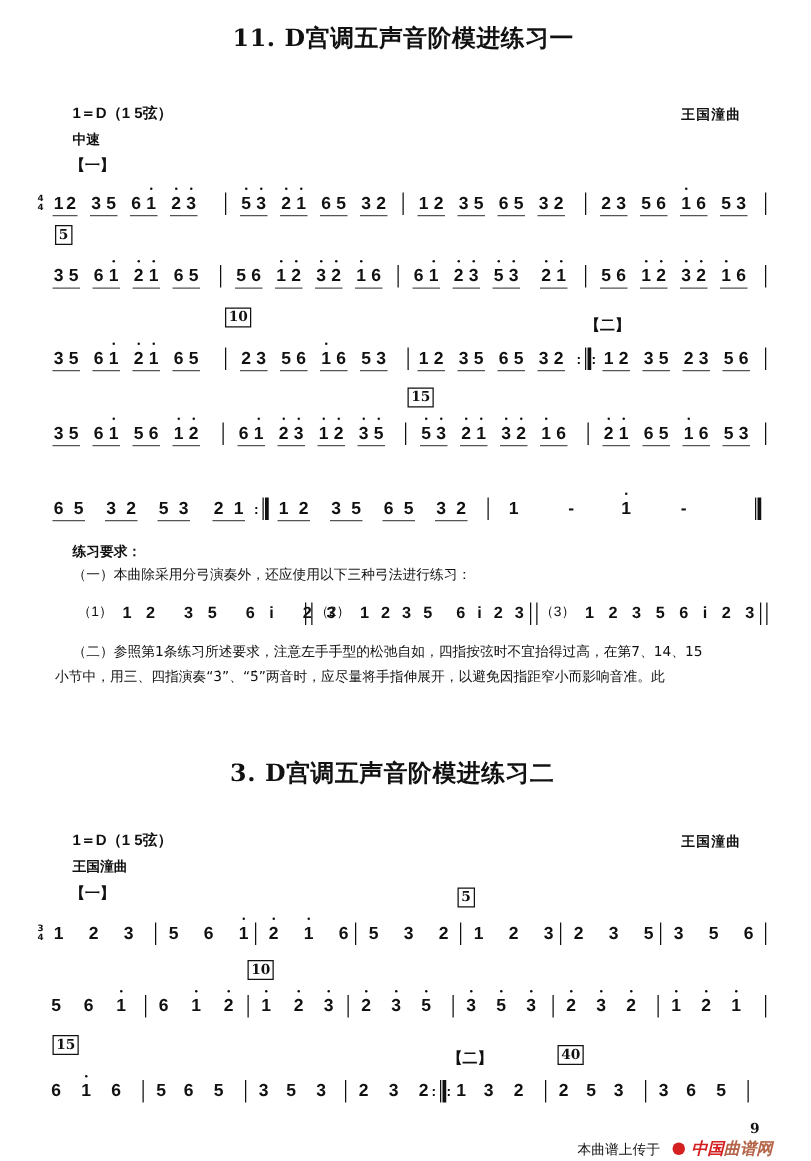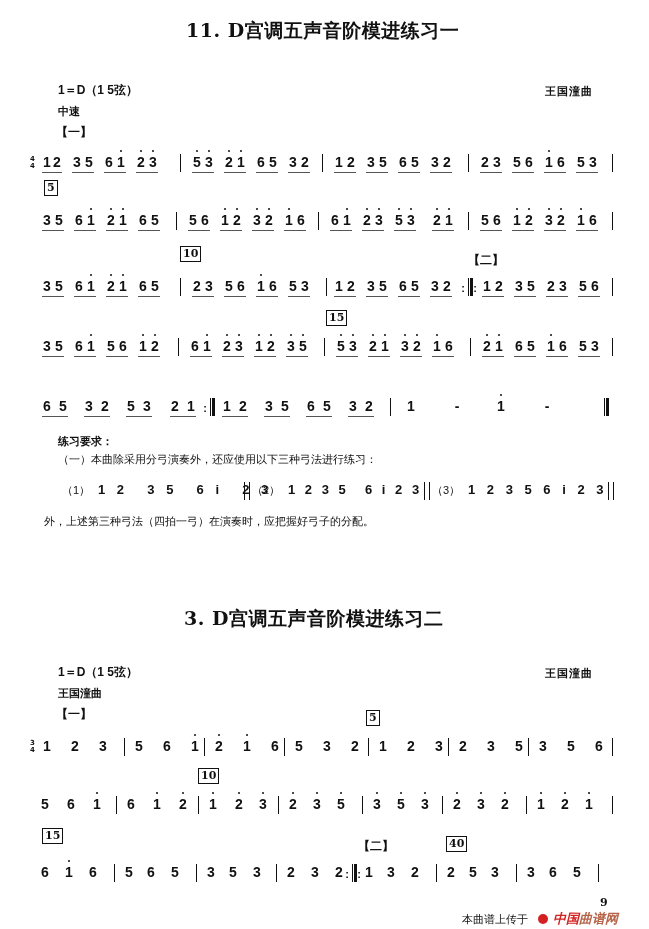--- a/index.html
+++ b/index.html
@@ -342,21 +342,22 @@
   <span class="abs" style="left:36px;top:4px;word-spacing:8px;white-space:pre;">1 2  3 5  6 i  2 3</span>
   <i class="abs" style="left:182px;top:4px;width:4px;height:18px;border-left:1px solid #111;border-right:1px solid #111;"></i>
   <span class="abs text" style="left:190px;top:2px;font-weight:normal;">（2）</span>
   <span class="abs" style="left:226px;top:4px;word-spacing:6px;white-space:pre;">1 2 3 5  6 i 2 3</span>
   <i class="abs" style="left:362px;top:4px;width:4px;height:18px;border-left:1px solid #111;border-right:1px solid #111;"></i>
   <span class="abs text" style="left:370px;top:2px;font-weight:normal;">（3）</span>
   <span class="abs" style="left:406px;top:4px;word-spacing:8px;white-space:pre;">1 2 3 5 6 i 2 3</span>
   <i class="abs" style="left:546px;top:4px;width:4px;height:18px;border-left:1px solid #111;border-right:1px solid #111;"></i>
 </div>
 <div class="abs text" style="left:44px;top:512px;width:580px;">
-  <div>外，上述第三种弓法（四拍一弓）在演奏时，应把握好弓子的分配。</div>
+  <div style="padding-left:14px">（二）参照第1条练习所述要求，注意左手手型的松弛自如，四指按弦时不宜抬得过高，在第7、14、15</div>
+  <div>小节中，用三、四指演奏“3̇”、“5̇”两音时，应尽量将手指伸展开，以避免因指距窄小而影响音准。此</div>
 </div>
 
 <div class="abs title" style="left:184px;top:606px;">3. D宫调五声音阶模进练习二</div>
 <div class="abs key" style="left:58px;top:664px;">1＝D（1 5弦）</div>
 <div class="abs composer" style="left:545px;top:666px;">王国潼曲</div>
 <div class="abs tempo" style="left:58px;top:686px;">王国潼曲</div>
 <div class="abs section" style="left:56px;top:706px;">【一】</div>
 
 <div class="abs reh" style="left:366px;top:710px;">5</div>
 <div class="row" style="top:726px;">

